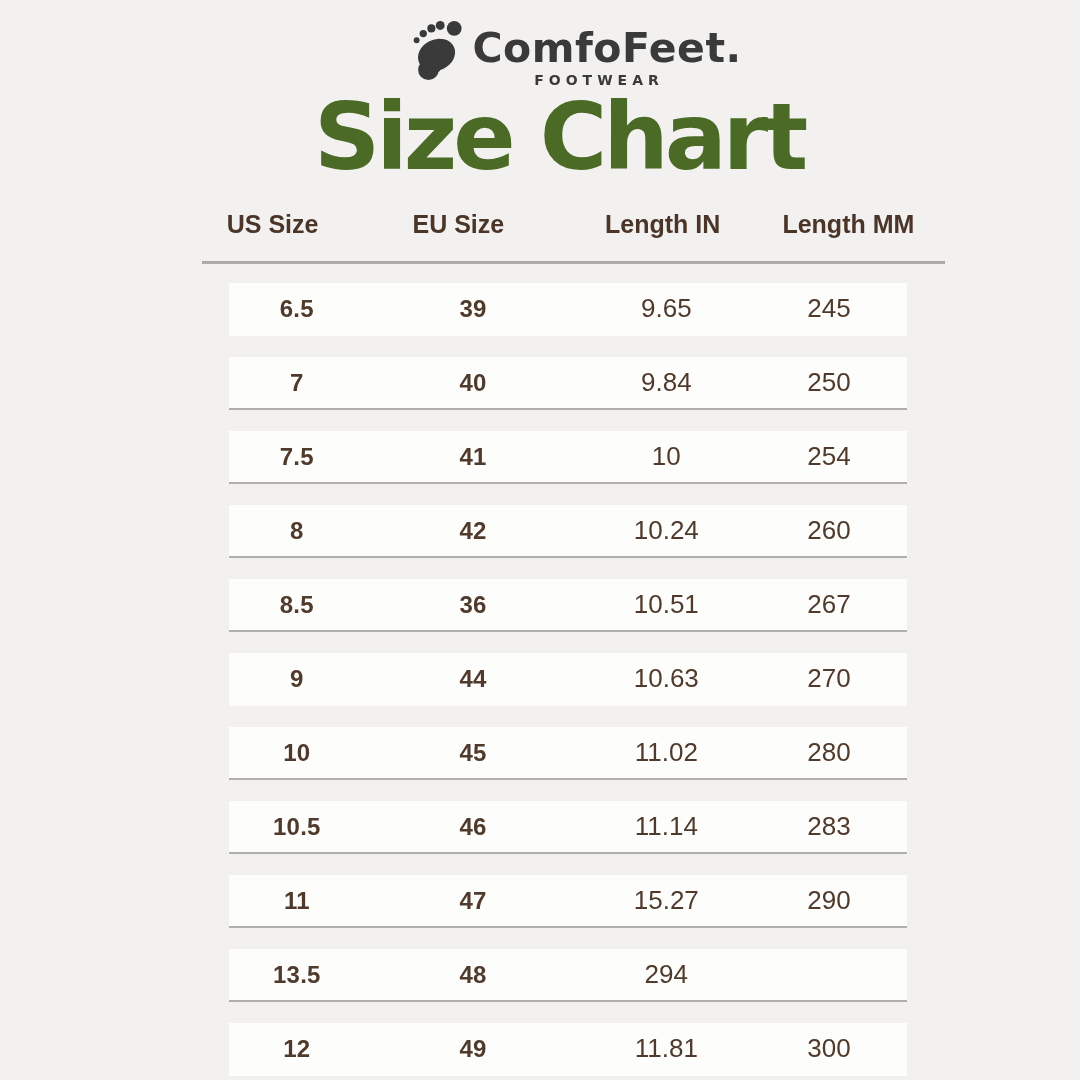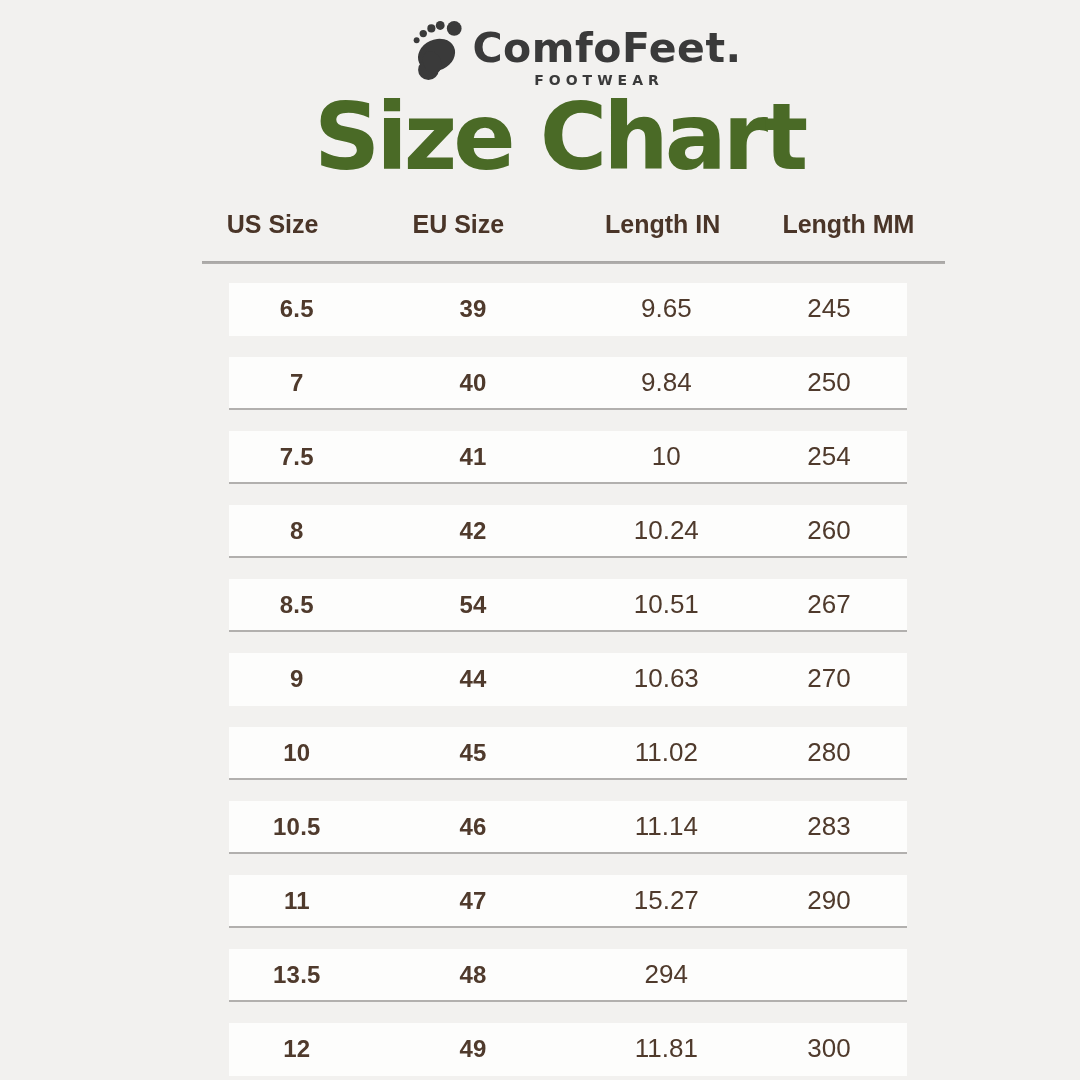--- a/index.html
+++ b/index.html
@@ -128,21 +128,21 @@
 
   <div class="row">
     <span class="cell b">8</span>
     <span class="cell b">42</span>
     <span class="cell r">10.24</span>
     <span class="cell r">260</span>
   </div>
 
   <div class="row">
     <span class="cell b">8.5</span>
-    <span class="cell b">54</span>
+    <span class="cell b">36</span>
     <span class="cell r">10.51</span>
     <span class="cell r">267</span>
   </div>
 
   <div class="row no-line">
     <span class="cell b">9</span>
     <span class="cell b">44</span>
     <span class="cell r">10.63</span>
     <span class="cell r">270</span>
   </div>

